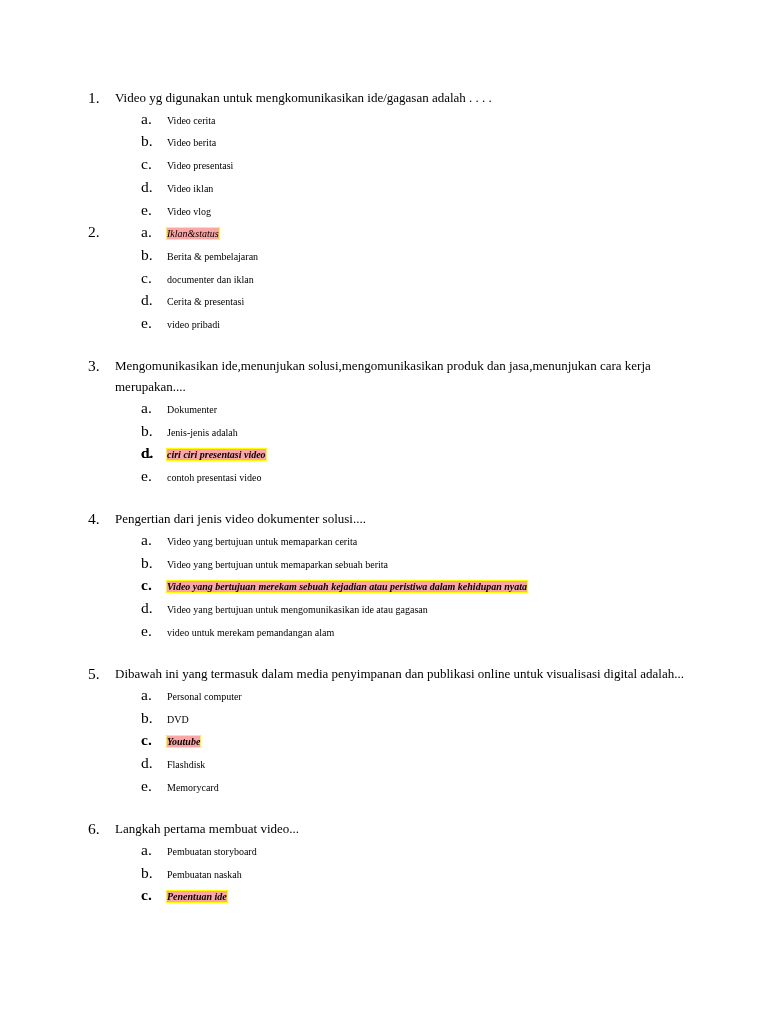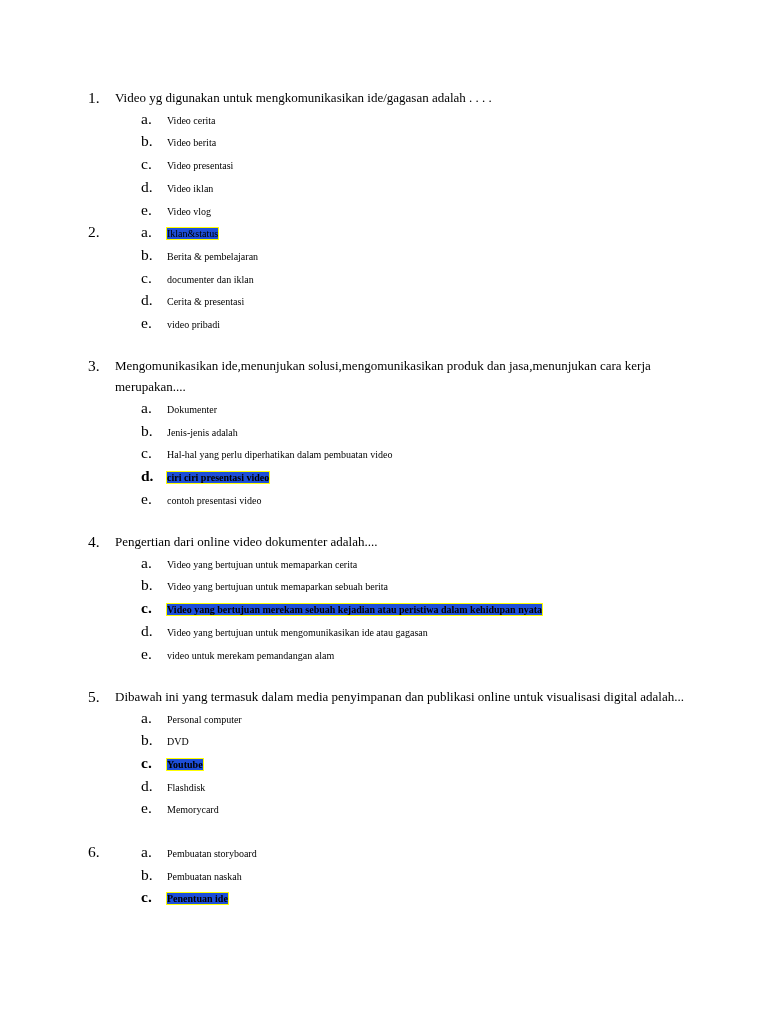--- a/index.html
+++ b/index.html
@@ -85,22 +85,23 @@
   }
 
   .option-text {
     display: inline;
     font-size: 10px;
     line-height: 20.7px;
   }
 
   
   .option-item.is-answer .option-text {
-    background-color: #1d4ed8;
+    background-color: #fca5a5;
     box-shadow: 0 0 0 1px #ffff00;
+    font-style: italic;
   }
   .option-item.is-bold .option-text,
   .option-item.is-bold .option-marker {
     font-weight: bold;
   }
 </style>
 </head>
 <body>
 
 <div class="page">
@@ -125,28 +126,28 @@
           <li class="option-item"><span class="option-marker">d.</span><span class="option-text">Cerita &amp; presentasi</span></li>
           <li class="option-item"><span class="option-marker">e.</span><span class="option-text">video pribadi</span></li>
         </ul>
       </li>
       <li class="question-item spaced">
         <span class="question-marker">3.</span>
         <div class="question-text">Mengomunikasikan ide,menunjukan solusi,mengomunikasikan produk dan jasa,menunjukan cara kerja merupakan....</div>
         <ul class="option-list">
           <li class="option-item"><span class="option-marker">a.</span><span class="option-text">Dokumenter</span></li>
           <li class="option-item"><span class="option-marker">b.</span><span class="option-text">Jenis-jenis adalah</span></li>
-          <li class="option-item"><span class="option-marker">c.</span><span class="option-text">Hal-hal yang perlu diperhatikan dalam pembuatan video</span></li>
+          <li class="option-item"><span class="option-marker">c.</span></li>
           <li class="option-item is-answer is-bold"><span class="option-marker">d.</span><span class="option-text">ciri ciri presentasi video</span></li>
           <li class="option-item"><span class="option-marker">e.</span><span class="option-text">contoh presentasi video</span></li>
         </ul>
       </li>
       <li class="question-item spaced">
         <span class="question-marker">4.</span>
-        <div class="question-text">Pengertian dari online video dokumenter adalah....</div>
+        <div class="question-text">Pengertian dari jenis video dokumenter solusi....</div>
         <ul class="option-list">
           <li class="option-item"><span class="option-marker">a.</span><span class="option-text">Video yang bertujuan untuk memaparkan cerita</span></li>
           <li class="option-item"><span class="option-marker">b.</span><span class="option-text">Video yang bertujuan untuk memaparkan sebuah berita</span></li>
           <li class="option-item is-answer is-bold"><span class="option-marker">c.</span><span class="option-text">Video yang bertujuan merekam sebuah kejadian atau peristiwa dalam kehidupan nyata</span></li>
           <li class="option-item"><span class="option-marker">d.</span><span class="option-text">Video yang bertujuan untuk mengomunikasikan ide atau gagasan</span></li>
           <li class="option-item"><span class="option-marker">e.</span><span class="option-text">video untuk merekam pemandangan alam</span></li>
         </ul>
       </li>
       <li class="question-item spaced">
         <span class="question-marker">5.</span>
@@ -154,20 +155,21 @@
         <ul class="option-list">
           <li class="option-item"><span class="option-marker">a.</span><span class="option-text">Personal computer</span></li>
           <li class="option-item"><span class="option-marker">b.</span><span class="option-text">DVD</span></li>
           <li class="option-item is-answer is-bold"><span class="option-marker">c.</span><span class="option-text">Youtube</span></li>
           <li class="option-item"><span class="option-marker">d.</span><span class="option-text">Flashdisk</span></li>
           <li class="option-item"><span class="option-marker">e.</span><span class="option-text">Memorycard</span></li>
         </ul>
       </li>
       <li class="question-item spaced">
         <span class="question-marker">6.</span>
+        <div class="question-text">Langkah pertama membuat video...</div>
         <ul class="option-list">
           <li class="option-item"><span class="option-marker">a.</span><span class="option-text">Pembuatan storyboard</span></li>
           <li class="option-item"><span class="option-marker">b.</span><span class="option-text">Pembuatan naskah</span></li>
           <li class="option-item is-answer is-bold"><span class="option-marker">c.</span><span class="option-text">Penentuan ide</span></li>
         </ul>
       </li>
     </ol>
 </div>
 
 </body></html>

